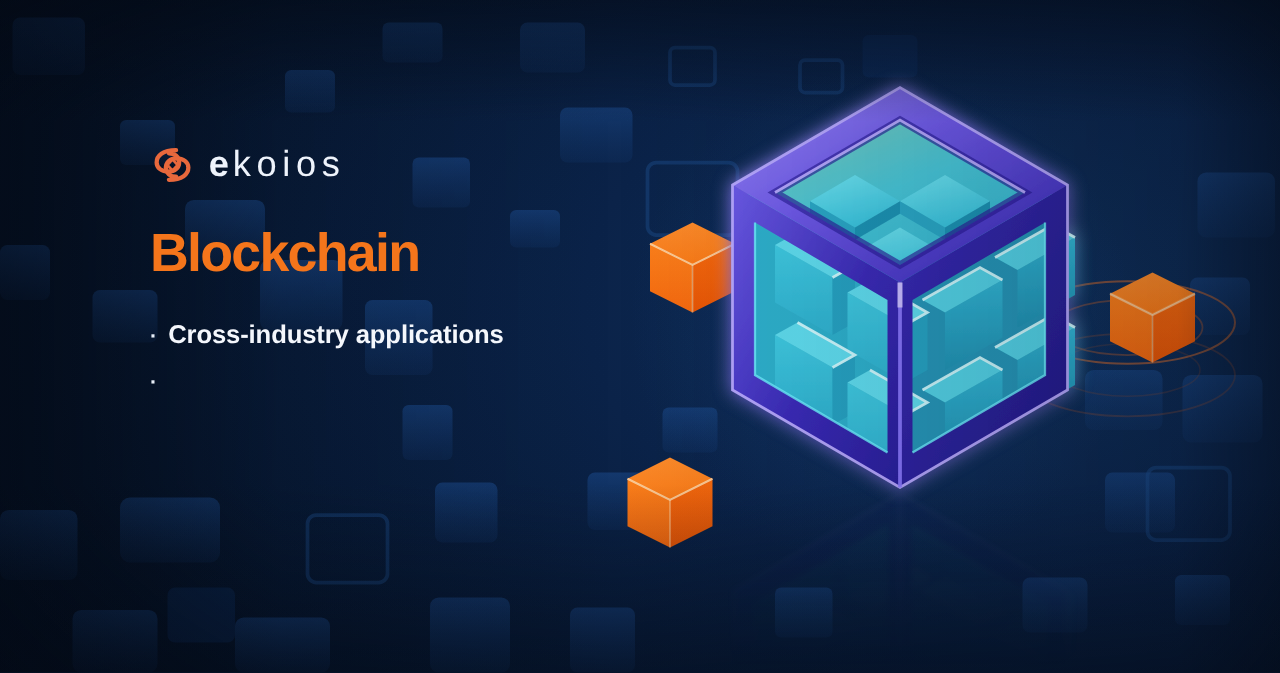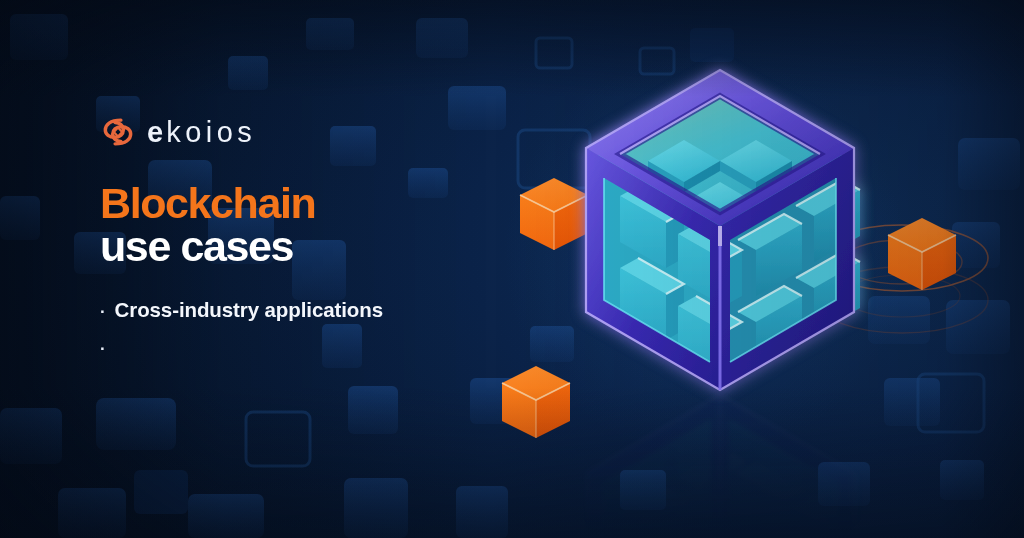--- a/index.html
+++ b/index.html
@@ -25,21 +25,21 @@
     background: radial-gradient(circle 280px at 705px 255px, rgba(45,130,210,0.20) 0%, rgba(30,90,170,0.08) 45%, rgba(0,0,0,0) 72%);
   }
   #bg-vignette {
     background:
       linear-gradient(to bottom, rgba(3,9,20,0.55) 0%, rgba(3,9,20,0) 18%, rgba(3,9,20,0) 72%, rgba(3,9,20,0.45) 100%),
       linear-gradient(to right, rgba(3,9,20,0.60) 0%, rgba(3,9,20,0.10) 22%, rgba(3,9,20,0) 48%, rgba(3,9,20,0.18) 92%, rgba(3,9,20,0.5) 100%);
   }
   
   #left-col {
     position: absolute;
-    left: 100px;
+    left: 120px;
     top: 112px;
     width: 420px;
   }
   #brand {
     display: flex;
     align-items: center;
     gap: 11px;
     height: 40px;
   }
   #brand-mark { display: block; }
@@ -363,21 +363,20 @@
           <path d="M18.5 36.5 C31.5 36.5 37.5 31 37.5 24.5 C37.5 19 32.5 15.5 26 15.5
                    C19.5 15.5 15.5 19.5 15.5 24.5 C15.5 30 20 33.5 25.5 33.5"></path>
         </g>
         <path d="M22 16.5 L27 22 L22 27.5 L17 22 Z" fill="none" stroke="#e8683c" stroke-width="2.6"></path>
       </svg>
       <div id="brand-name"><span class="lead">e</span><span>koios</span></div>
     </div>
 
     <h1 id="headline">
       <span class="hl-1">Blockchain</span>
-      <span class="hl-2">use cases</span>
     </h1>
 
     <ul id="bullets">
       <li>
         <span class="dot">·</span>
         <span>Cross-industry applications</span>
       </li>
       <li>
         <span class="dot">·</span>
       </li>

